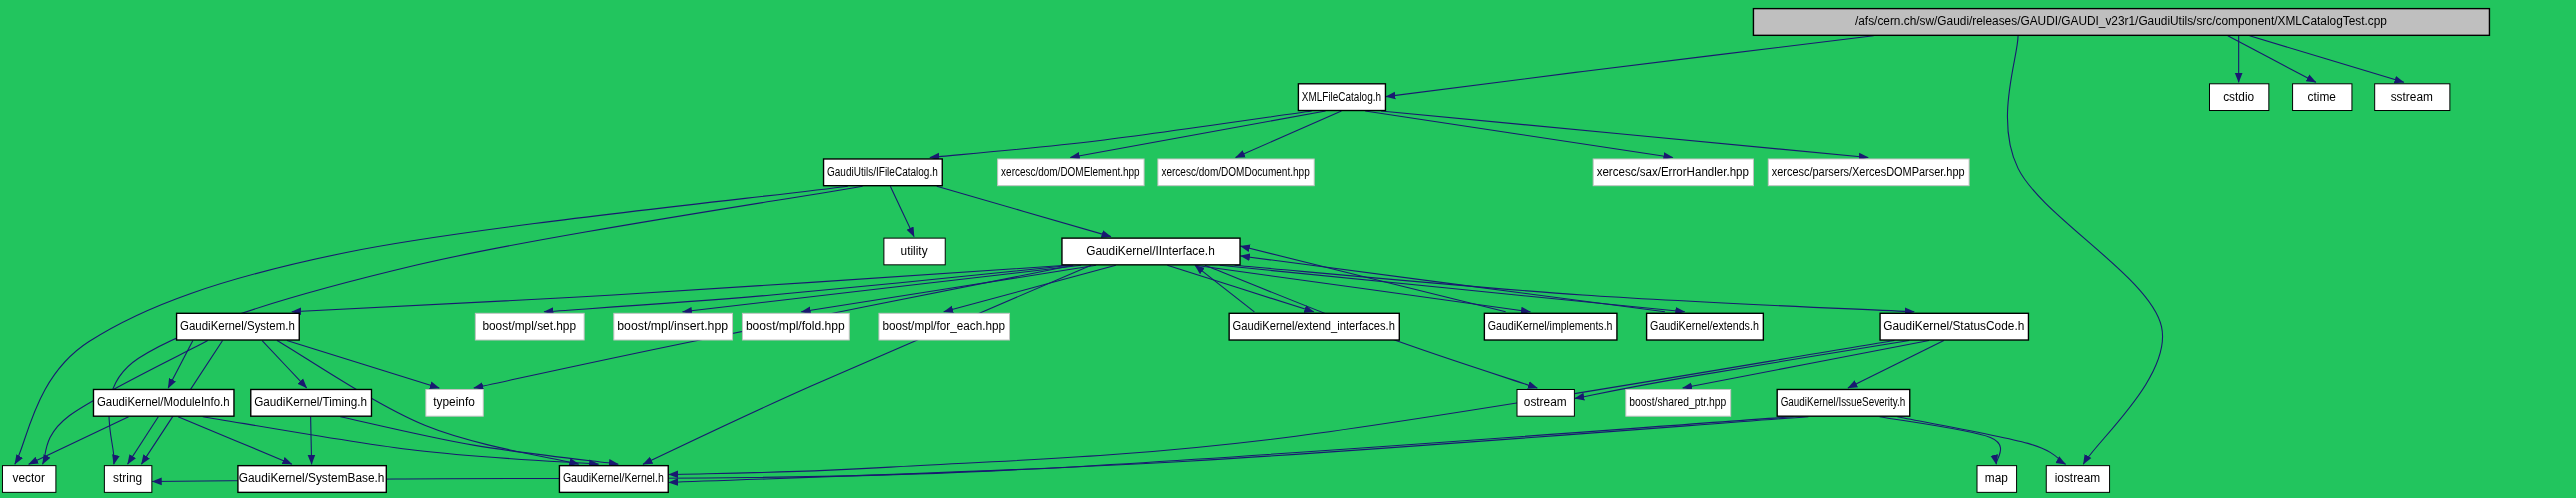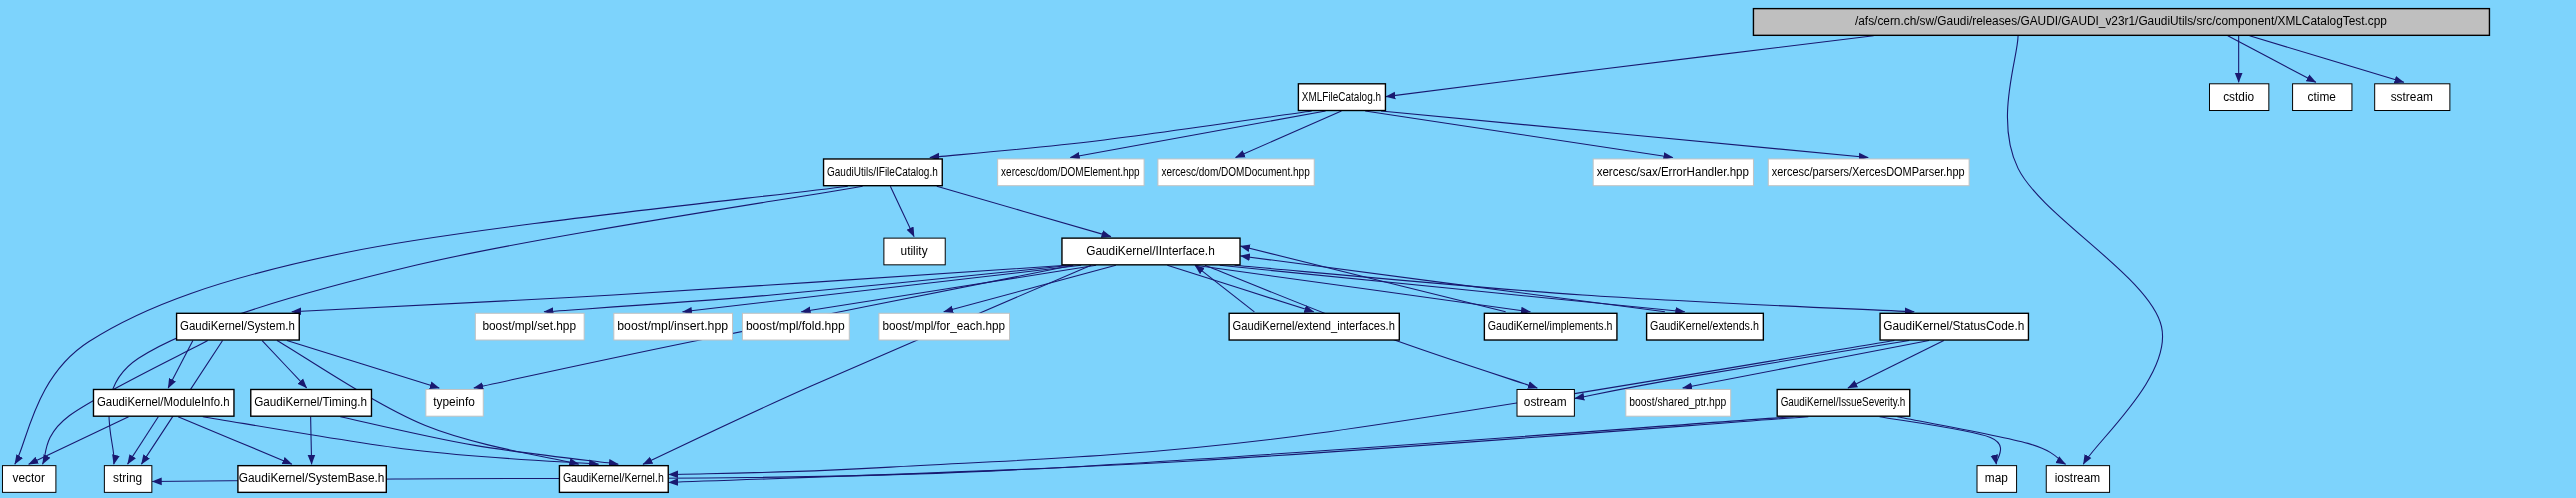--- a/index.html
+++ b/index.html
@@ -1,16 +1,16 @@
 <!DOCTYPE html>
 <html><head>
 <meta charset="utf-8">
 <style>
   html,body{margin:0;padding:0;background:#ffffff;}
-  .graph-wrap{position:relative;width:2576px;height:499px;background:#7dd3fc;overflow:hidden;}
+  .graph-wrap{position:relative;width:2576px;height:499px;background:#22c55e;overflow:hidden;}
   svg{display:block;font-family:"Liberation Sans","DejaVu Sans",sans-serif;}
   text{fill:#000000;font-size:12px;}
   path.edge{fill:none;stroke-width:1.1px;}
 </style>
 </head>
 <body>
 
 <div class="graph-wrap">
   <svg id="graph-svg" width="2576" height="499" viewBox="0 0 2604 504">
     <defs>

